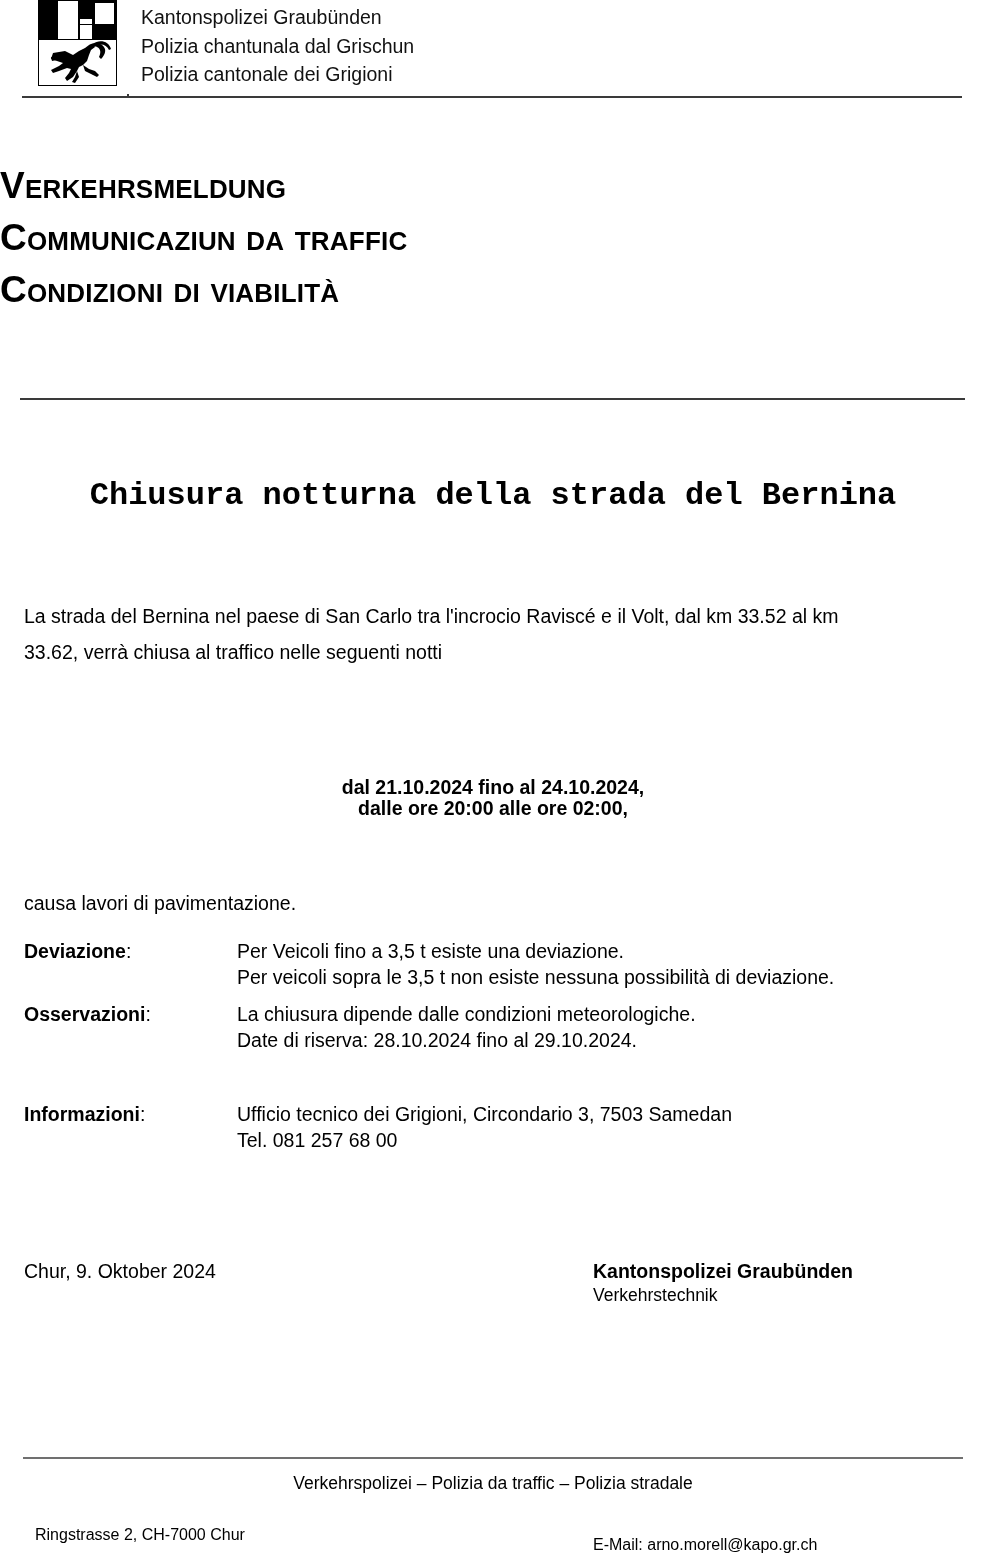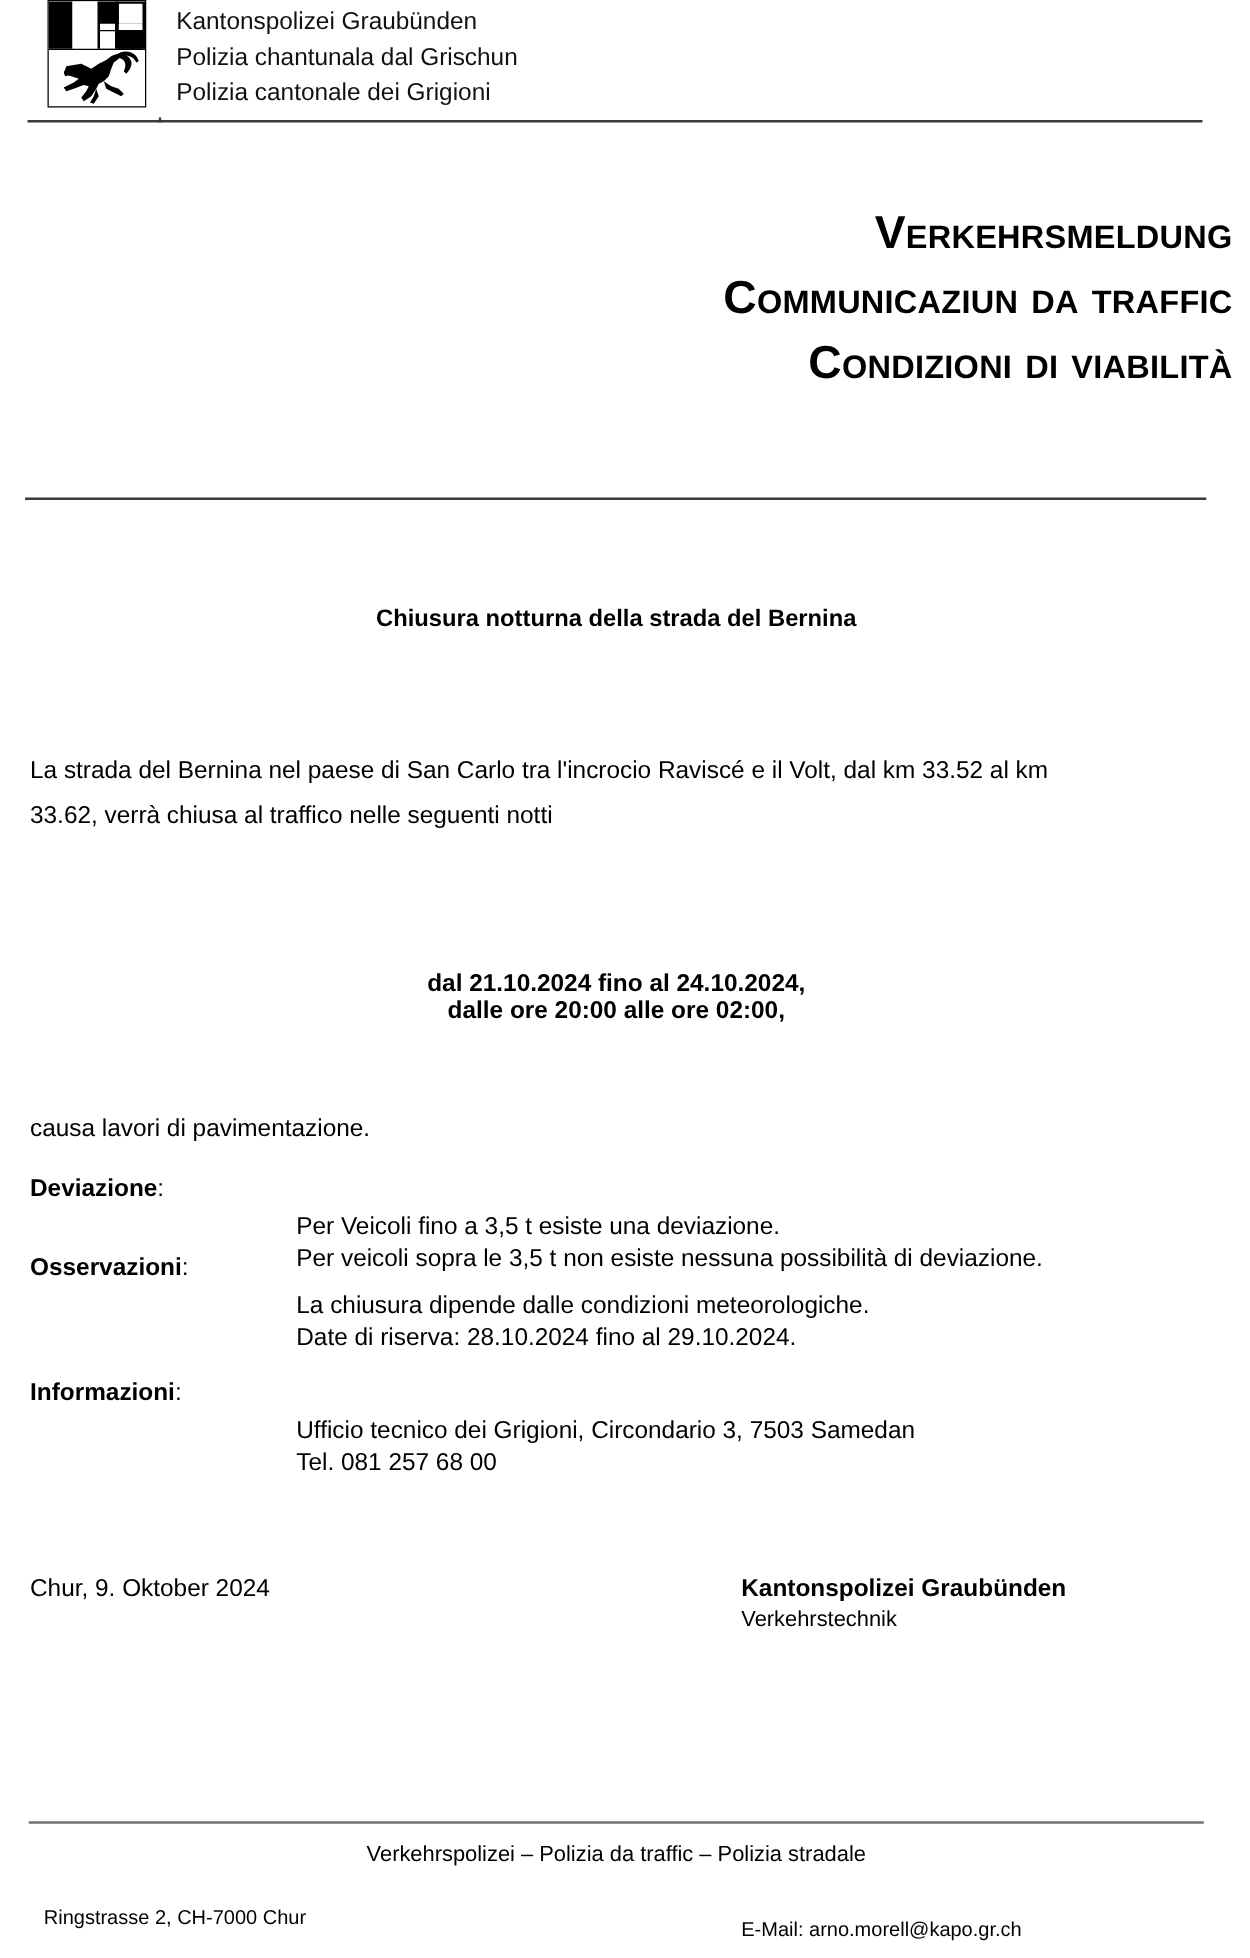--- a/index.html
+++ b/index.html
@@ -47,39 +47,40 @@
     .rule.header-tick { left: 127px; width: 2px; top: 94px; height: 4px; background:#3a3a3a; }
     .rule.title-divider { left: 20px; width: 945px; top: 398px; }
     .rule.footer { left: 23px; width: 940px; top: 1457px; background: #707070; }
 
     
     .title-block {
       position: absolute;
       left: 0;
       width: 986px;
       top: 160px;
-      text-align: right;
+      text-align: left;
       font-weight: bold;
       font-size: 37px;
       line-height: 52px;
       font-variant: small-caps;
       letter-spacing: 0.2px;
     }
     .title-block div { white-space: nowrap; }
 
     .subtitle {
       position: absolute;
       left: 0;
       width: 986px;
       top: 481px;
       text-align: center;
       font-weight: bold;
-      font-size: 19px;
+      font-size: 32px;
       line-height: 30px;
       white-space: nowrap;
+      font-family: Liberation Mono, monospace;
     }
 
     .intro {
       position: absolute;
       left: 24px;
       top: 598px;
       width: 940px;
       font-size: 19.5px;
       line-height: 36px;
     }
@@ -118,21 +119,20 @@
       position: absolute;
       left: 0;
       top: 0;
       white-space: nowrap;
     }
     .info-label .lbl { font-weight: bold; }
     .info-values {
       position: absolute;
       left: 213px;
       top: 0;
-      margin-top: 30px;
     }
     .info-values div { white-space: nowrap; }
     .row-deviazione { top: 939px; }
     .row-osservazioni { top: 1002px; }
     .row-informazioni { top: 1102px; }
 
     .place-date {
       position: absolute;
       left: 24px;
       top: 1259px;

